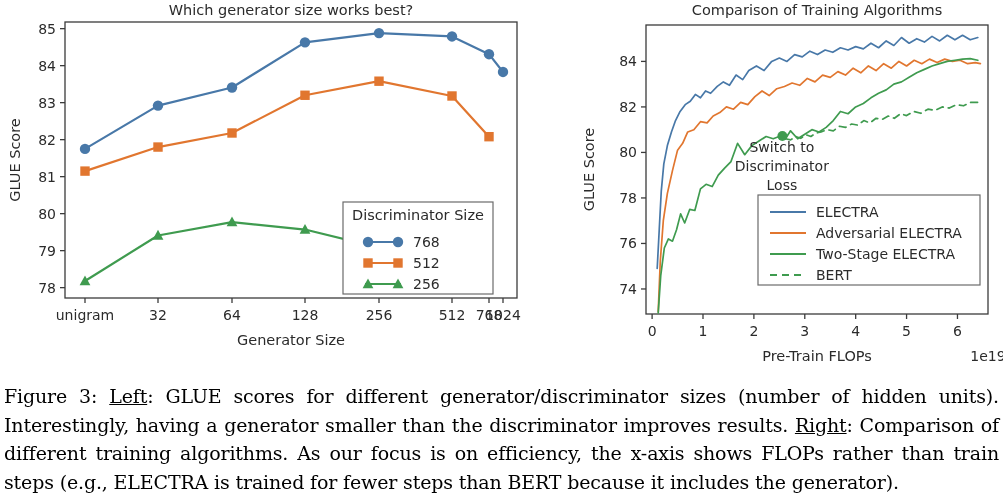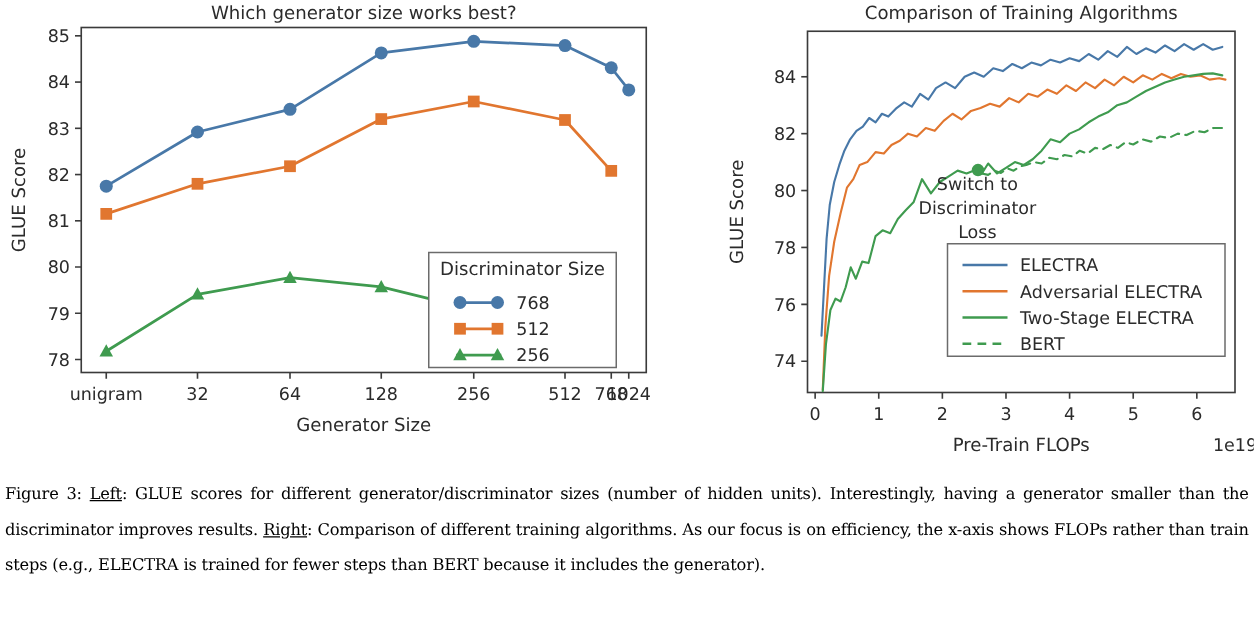--- a/index.html
+++ b/index.html
@@ -22,21 +22,21 @@
   .panel-title{font-family:"DejaVu Sans",sans-serif;font-size:14.5px;fill:#2b2b2b;}
   .legend-box{fill:#ffffff;stroke:#6b6b6b;stroke-width:1.2;}
   .legend-text{font-family:"DejaVu Sans",sans-serif;font-size:14px;fill:#2b2b2b;}
   .legend-title{font-family:"DejaVu Sans",sans-serif;font-size:14.5px;fill:#2b2b2b;}
   .annot-text{font-family:"DejaVu Sans",sans-serif;font-size:14px;fill:#2b2b2b;}
   .mul-text{font-family:"DejaVu Sans",sans-serif;font-size:14px;fill:#2b2b2b;}
 
   .caption{
     position:absolute;left:4px;top:382px;width:995px;
     font-family:"DejaVu Serif", serif;
-    font-size:13px;line-height:28.6px;
+    font-size:19px;line-height:28.6px;
     color:#000;text-align:justify;
     letter-spacing:-0.15px;
   }
   .caption u{text-decoration:underline;}
 </style>
 </head>
 <body>
 
 <div id="page">
 

